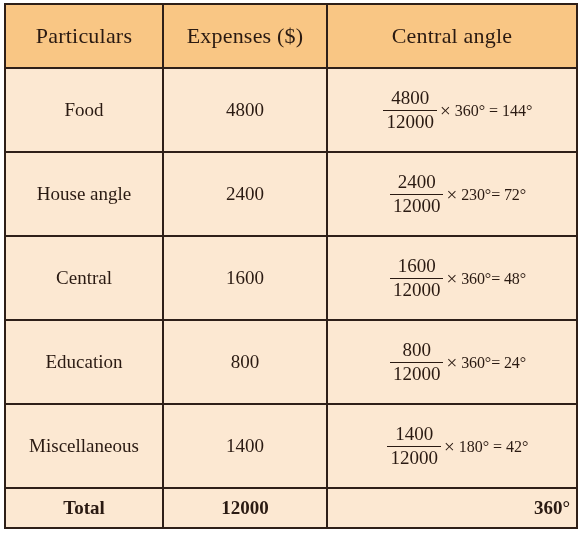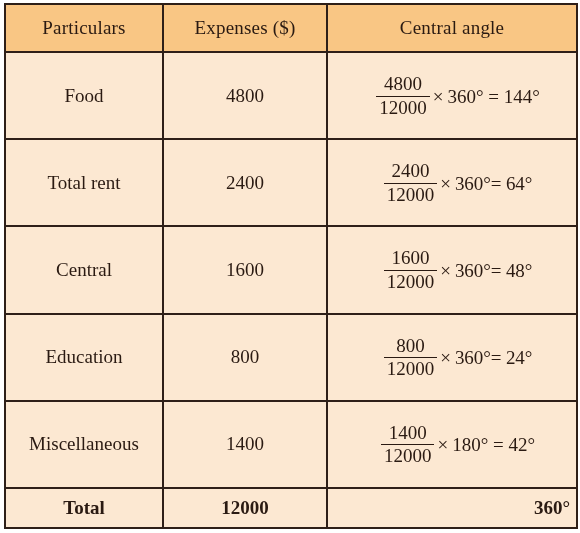--- a/index.html
+++ b/index.html
@@ -41,25 +41,25 @@
 
   
   col.c-particulars { width: 158px; }
   col.c-expenses    { width: 164px; }
   col.c-angle       { width: 250px; }
 
   
   tr.header-row th {
     background: #f9c684;
     font-weight: normal;
-    font-size: 19px;
+    font-size: 22px;
     text-align: center;
     height: 38px;
     line-height: 38px;
-    padding: 4px;
+    padding: 12px;
     letter-spacing: .2px;
     margin-left: 40px;
   }
 
   
   tr.data-row td {
     height: 76px;
     background: #fce8d2;
     font-size: 19px;
   }
@@ -92,21 +92,21 @@
   .frac .den {
     padding: 1px 3px 0 3px;
     border-top: 1.6px solid #2a1a12;
     font-size: 19px;
   }
   .expr .times {
     margin: 0 4px 0 1px;
     font-size: 19px;
   }
   .expr .rest {
-    font-size: 19px;
+    font-size: 16px;
   }
   .expr .rest.tight { letter-spacing: -0.1px; }
 
   
   tr.total-row td {
     height: 38px;
     background: #fce8d2;
     font-weight: bold;
     font-size: 19px;
   }
@@ -138,29 +138,29 @@
           <td class="cell-angle"><span class="expr">
               <span class="frac">
                 <span class="num">4800</span>
                 <span class="den">12000</span>
               </span>
               <span class="times">×</span>
               <span class="rest">360° = 144°</span>
             </span></td>
         </tr>
         <tr class="data-row">
-          <td class="cell-particulars">Total rent</td>
+          <td class="cell-particulars">House angle</td>
           <td class="cell-expenses">2400</td>
           <td class="cell-angle"><span class="expr">
               <span class="frac">
                 <span class="num">2400</span>
                 <span class="den">12000</span>
               </span>
               <span class="times">×</span>
-              <span class="rest tight">360°= 64°</span>
+              <span class="rest tight">230°= 72°</span>
             </span></td>
         </tr>
         <tr class="data-row">
           <td class="cell-particulars">Central</td>
           <td class="cell-expenses">1600</td>
           <td class="cell-angle"><span class="expr">
               <span class="frac">
                 <span class="num">1600</span>
                 <span class="den">12000</span>
               </span>

